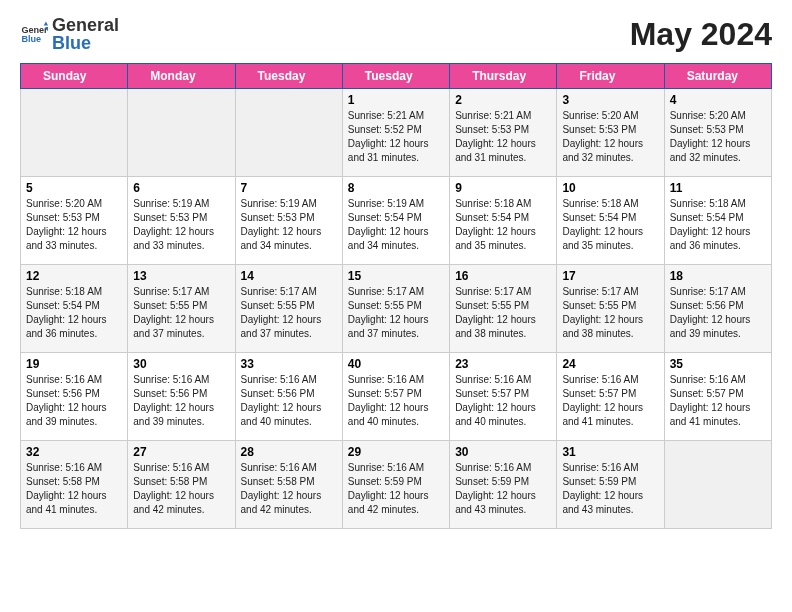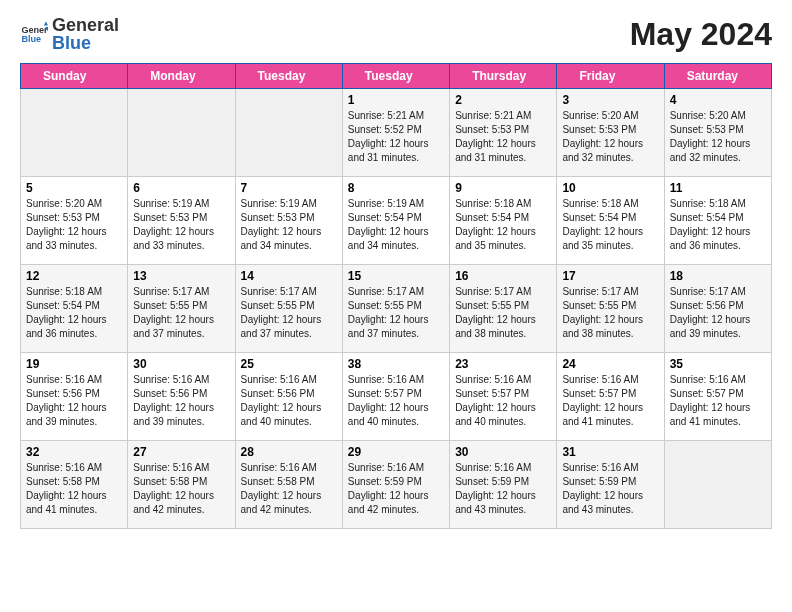--- a/index.html
+++ b/index.html
@@ -265,28 +265,28 @@
 and 39 minutes.</div>
         </td>
         <td>
           <span class="day-num">30</span>
           <div class="day-info" style="white-space: pre-line;">Sunrise: 5:16 AM
 Sunset: 5:56 PM
 Daylight: 12 hours
 and 39 minutes.</div>
         </td>
         <td>
-          <span class="day-num">25</span>
+          <span class="day-num">33</span>
           <div class="day-info" style="white-space: pre-line;">Sunrise: 5:16 AM
 Sunset: 5:56 PM
 Daylight: 12 hours
 and 40 minutes.</div>
         </td>
         <td>
-          <span class="day-num">38</span>
+          <span class="day-num">40</span>
           <div class="day-info" style="white-space: pre-line;">Sunrise: 5:16 AM
 Sunset: 5:57 PM
 Daylight: 12 hours
 and 40 minutes.</div>
         </td>
         <td>
           <span class="day-num">23</span>
           <div class="day-info" style="white-space: pre-line;">Sunrise: 5:16 AM
 Sunset: 5:57 PM
 Daylight: 12 hours

